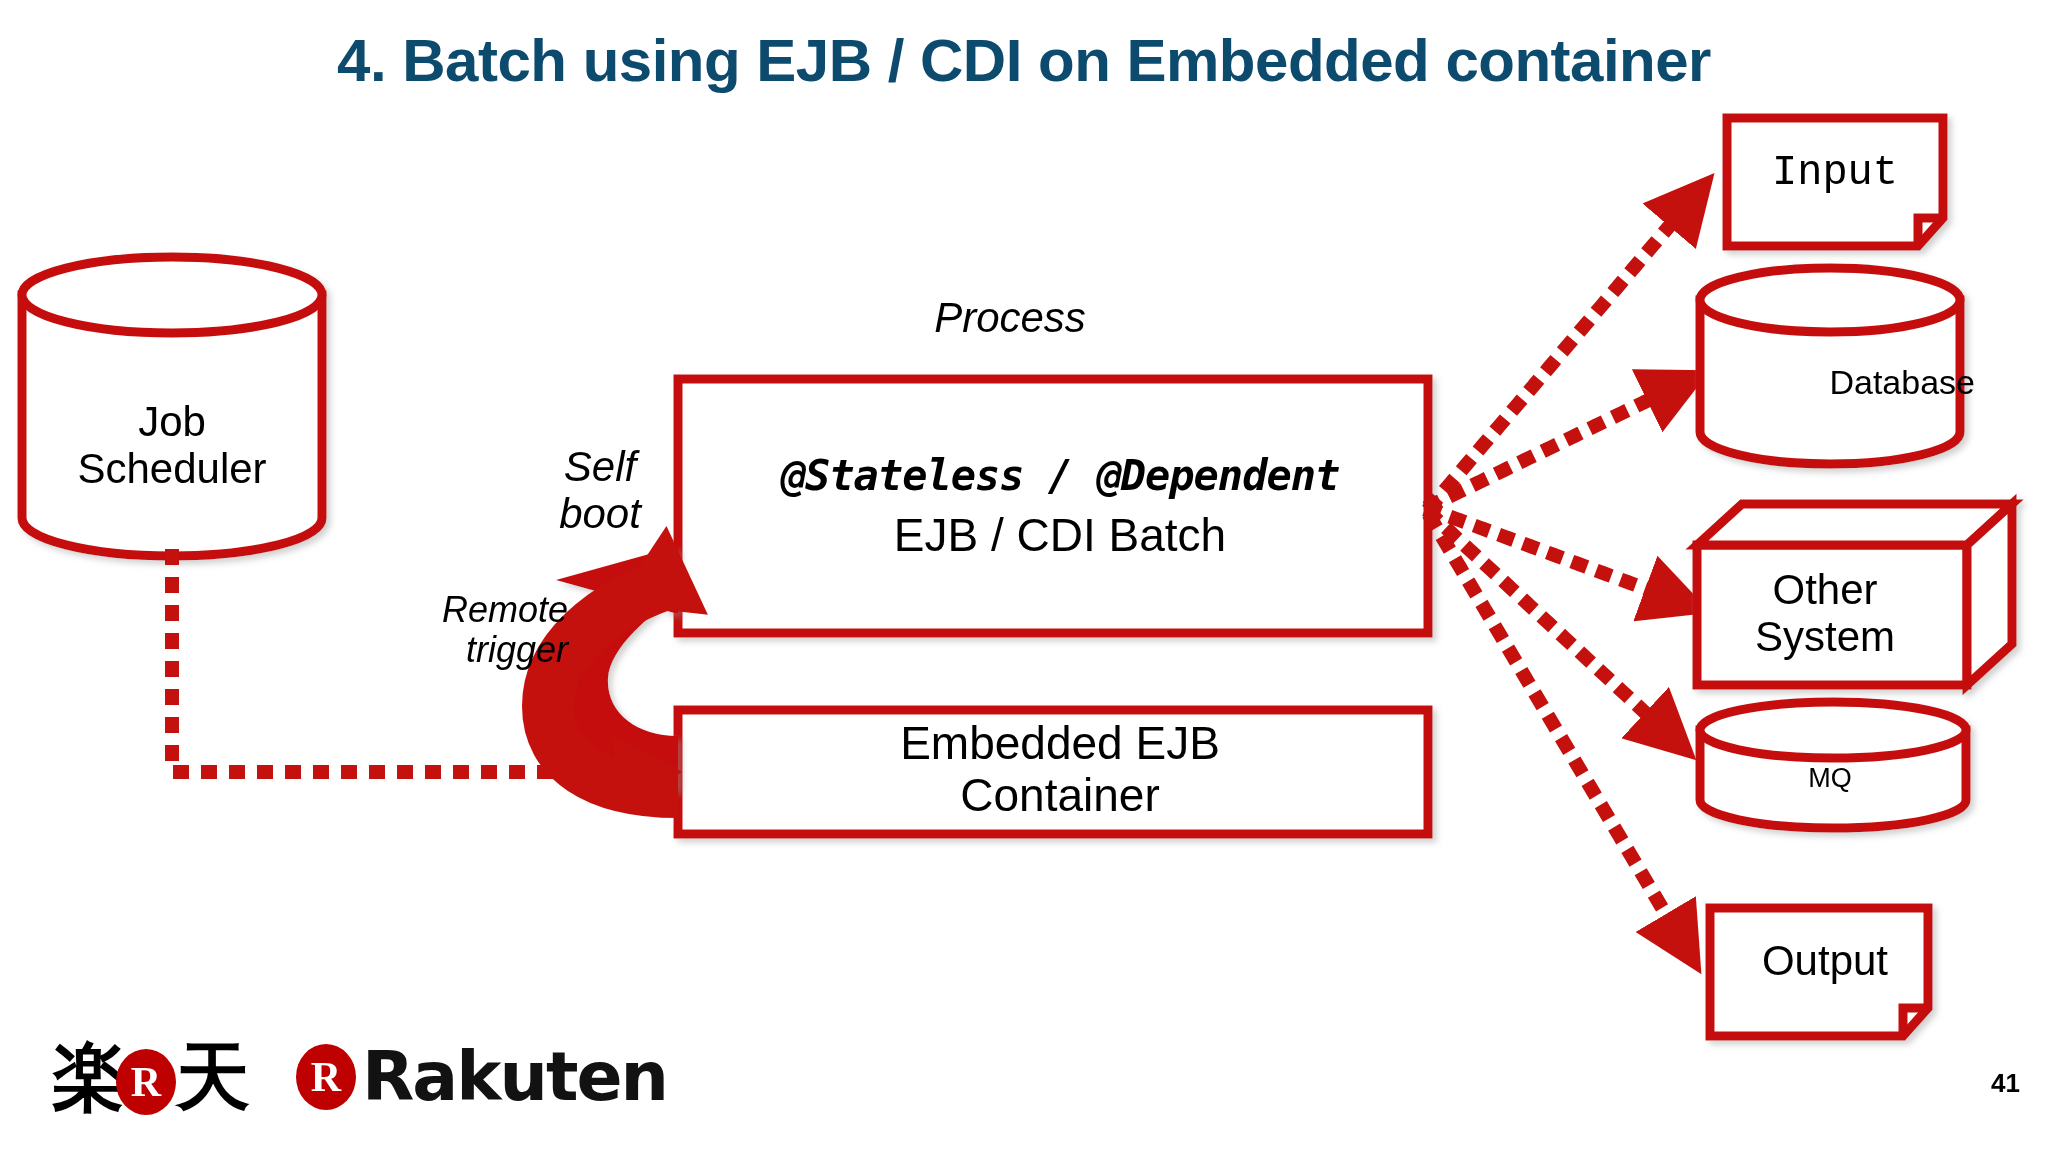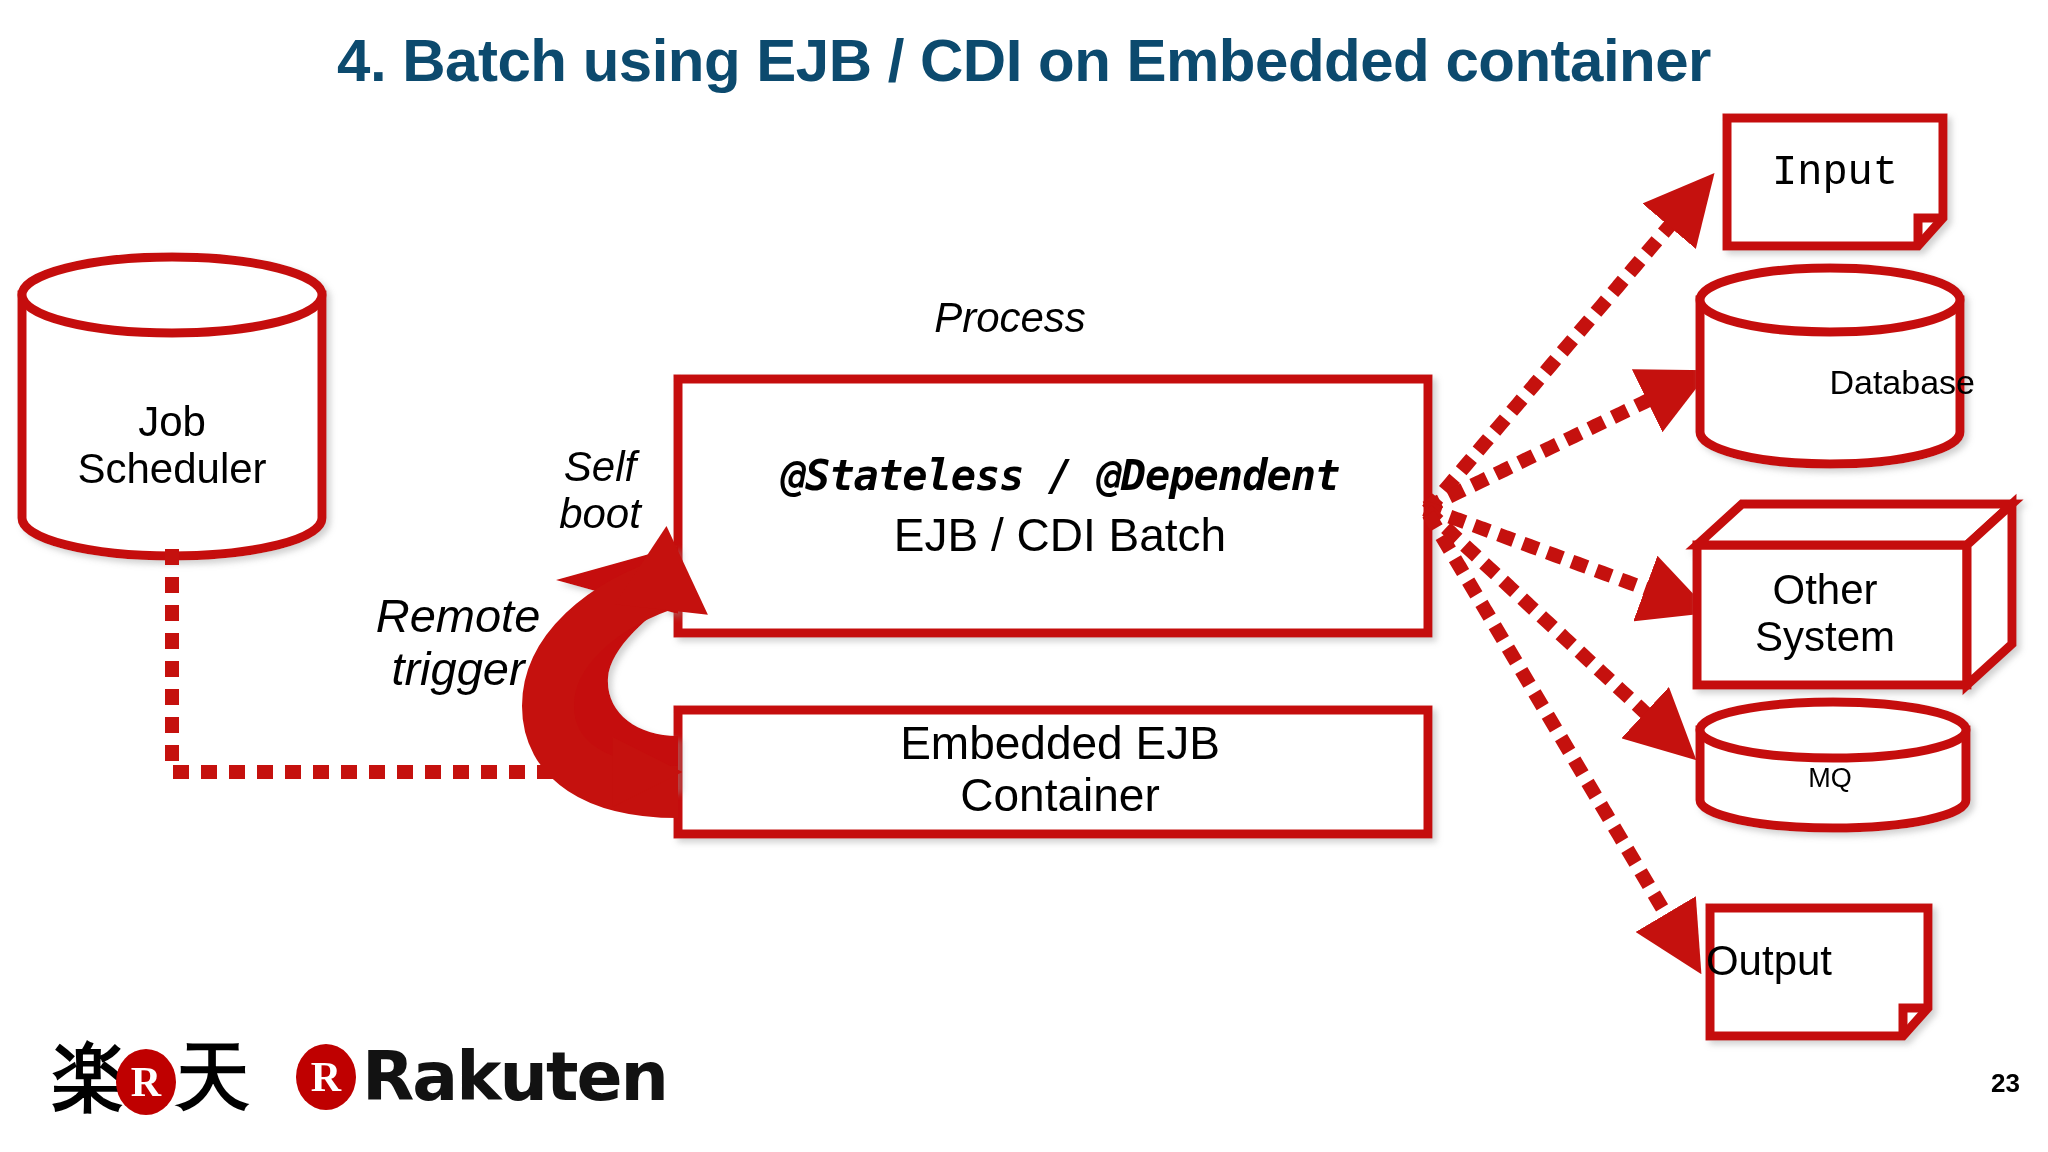--- a/index.html
+++ b/index.html
@@ -71,23 +71,22 @@
   #label-ejb-cdi-batch {
     left: 690px; top: 510px; width: 740px;
     font-size: 46px;
   }
   #label-self-boot {
     left: 520px; top: 443px; width: 160px;
     font-size: 42px;
   }
   #label-remote-trigger {
     left: 268px; top: 590px; width: 300px;
-    font-size: 47px;
-    text-align: center;
-    margin-left: 40px;
+    font-size: 36px;
+    text-align: right;
   }
   #label-embedded-container {
     left: 690px; top: 718px; width: 740px;
     font-size: 46px;
   }
   #label-input {
     left: 1730px; top: 150px; width: 210px;
     font-size: 42px;
     font-family: Liberation Mono, monospace;
   }
@@ -98,21 +97,21 @@
   }
   #label-other-system {
     left: 1705px; top: 566px; width: 240px;
     font-size: 42px;
   }
   #label-mq {
     left: 1715px; top: 763px; width: 230px;
     font-size: 27px;
   }
   #label-output {
-    left: 1654px; top: 937px; width: 230px;
+    left: 1710px; top: 937px; width: 230px;
     font-size: 42px;
   }
   
   .pagenum {
     position: absolute;
     right: 28px;
     top: 1068px;
     font-size: 26px;
     font-weight: bold;
     color: #000000;
@@ -293,21 +292,21 @@
 
   <div class="lbl" id="label-other-system">
     <div>Other</div>
     <div>System</div>
   </div>
 
   <div class="lbl" id="label-mq">MQ</div>
 
   <div class="lbl" id="label-output">Output</div>
 
-  <div class="pagenum">23</div>
+  <div class="pagenum">41</div>
 
   <div class="logo">
     <div class="logo-jp">
       <span>楽</span><span class="logo-rcircle"><span>R</span></span><span>天</span>
     </div>
     <div class="logo-word">
       <span class="logo-rcircle">
           <span>R</span>
         </span>
       <span class="logo-text">Rakuten</span>

